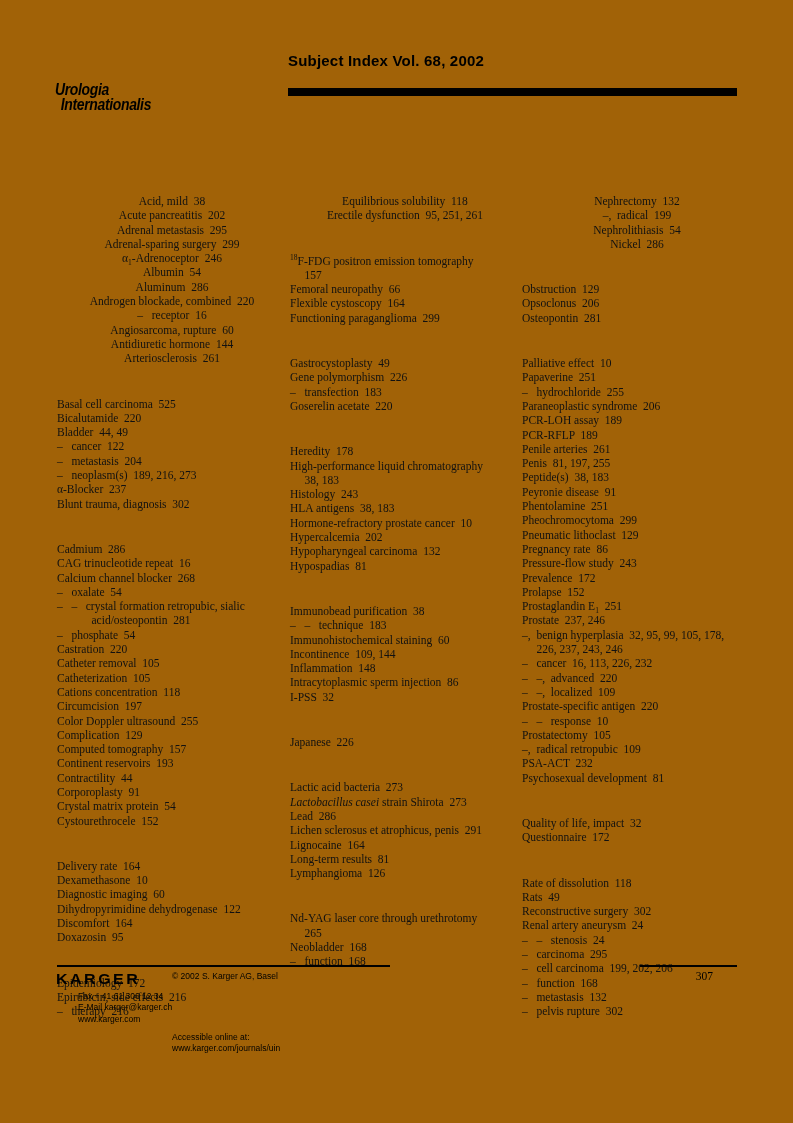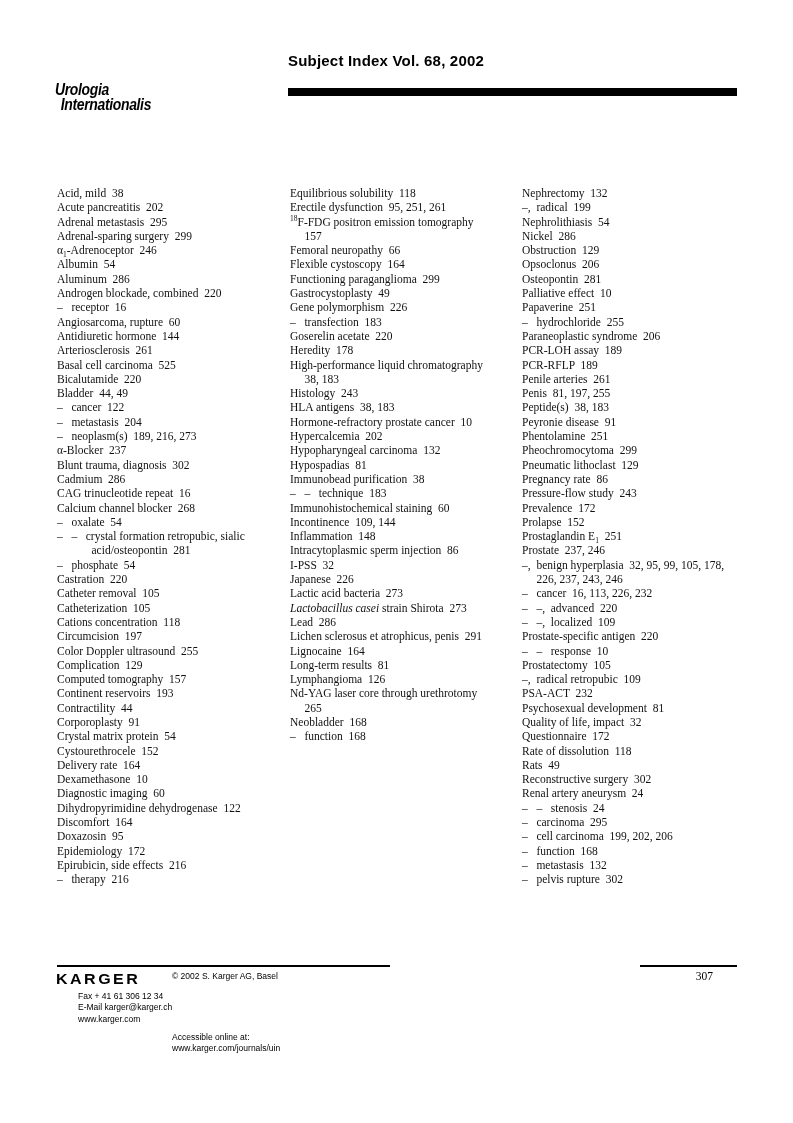--- a/index.html
+++ b/index.html
@@ -1,18 +1,18 @@
 <!DOCTYPE html>
 <html><head>
 <meta charset="utf-8">
 <style>
   html,body { margin:0; padding:0; background:#e8e8e8; }
   .page {
     position:relative; width:793px; height:1123px; margin:0 auto;
-    background:#ffffff; overflow:hidden;
+    background:#a16207; overflow:hidden;
     font-family:"Liberation Serif", serif; color:#111;
   }
   
   .page-title {
     position:absolute; left:288px; top:52px;
     font-family:"Liberation Sans", sans-serif;
     font-size:15px; font-weight:700; letter-spacing:.2px; color:#000;
   }
   .title-bar {
     position:absolute; left:288px; top:88px; width:449px; height:8px;
@@ -27,22 +27,22 @@
   }
   .journal-logo .l2 { margin-left:7px; }
   
   .idx-col {
     position:absolute; top:178px; width:230px;
     font-size:11.5px; line-height:14.3px;
   }
   .idx-col-1 { left:57px; }
   .idx-col-2 { left:290px; }
   .idx-col-3 { left:522px; }
-  .idx-group { margin-top:0; }
-  .idx-group:first-child { margin-top:8px; }
+  .idx-group { margin-top:31px; }
+  .idx-group:first-child { margin-top:16px;text-align:center; }
   .idx-line { white-space:pre; }
   .idx-line sup { font-size:7.5px; vertical-align:super; line-height:0; }
   .idx-line sub { font-size:7.5px; vertical-align:sub; line-height:0; }
   
   .rule { position:absolute; height:2px; background:#000; }
   .rule-left  { left:57px;  top:965px; width:333px; }
   .rule-right { left:640px; top:965px; width:97px; }
   .karger-logo {
     position:absolute; left:56px; top:971px;
     font-family:"Liberation Sans", sans-serif;

